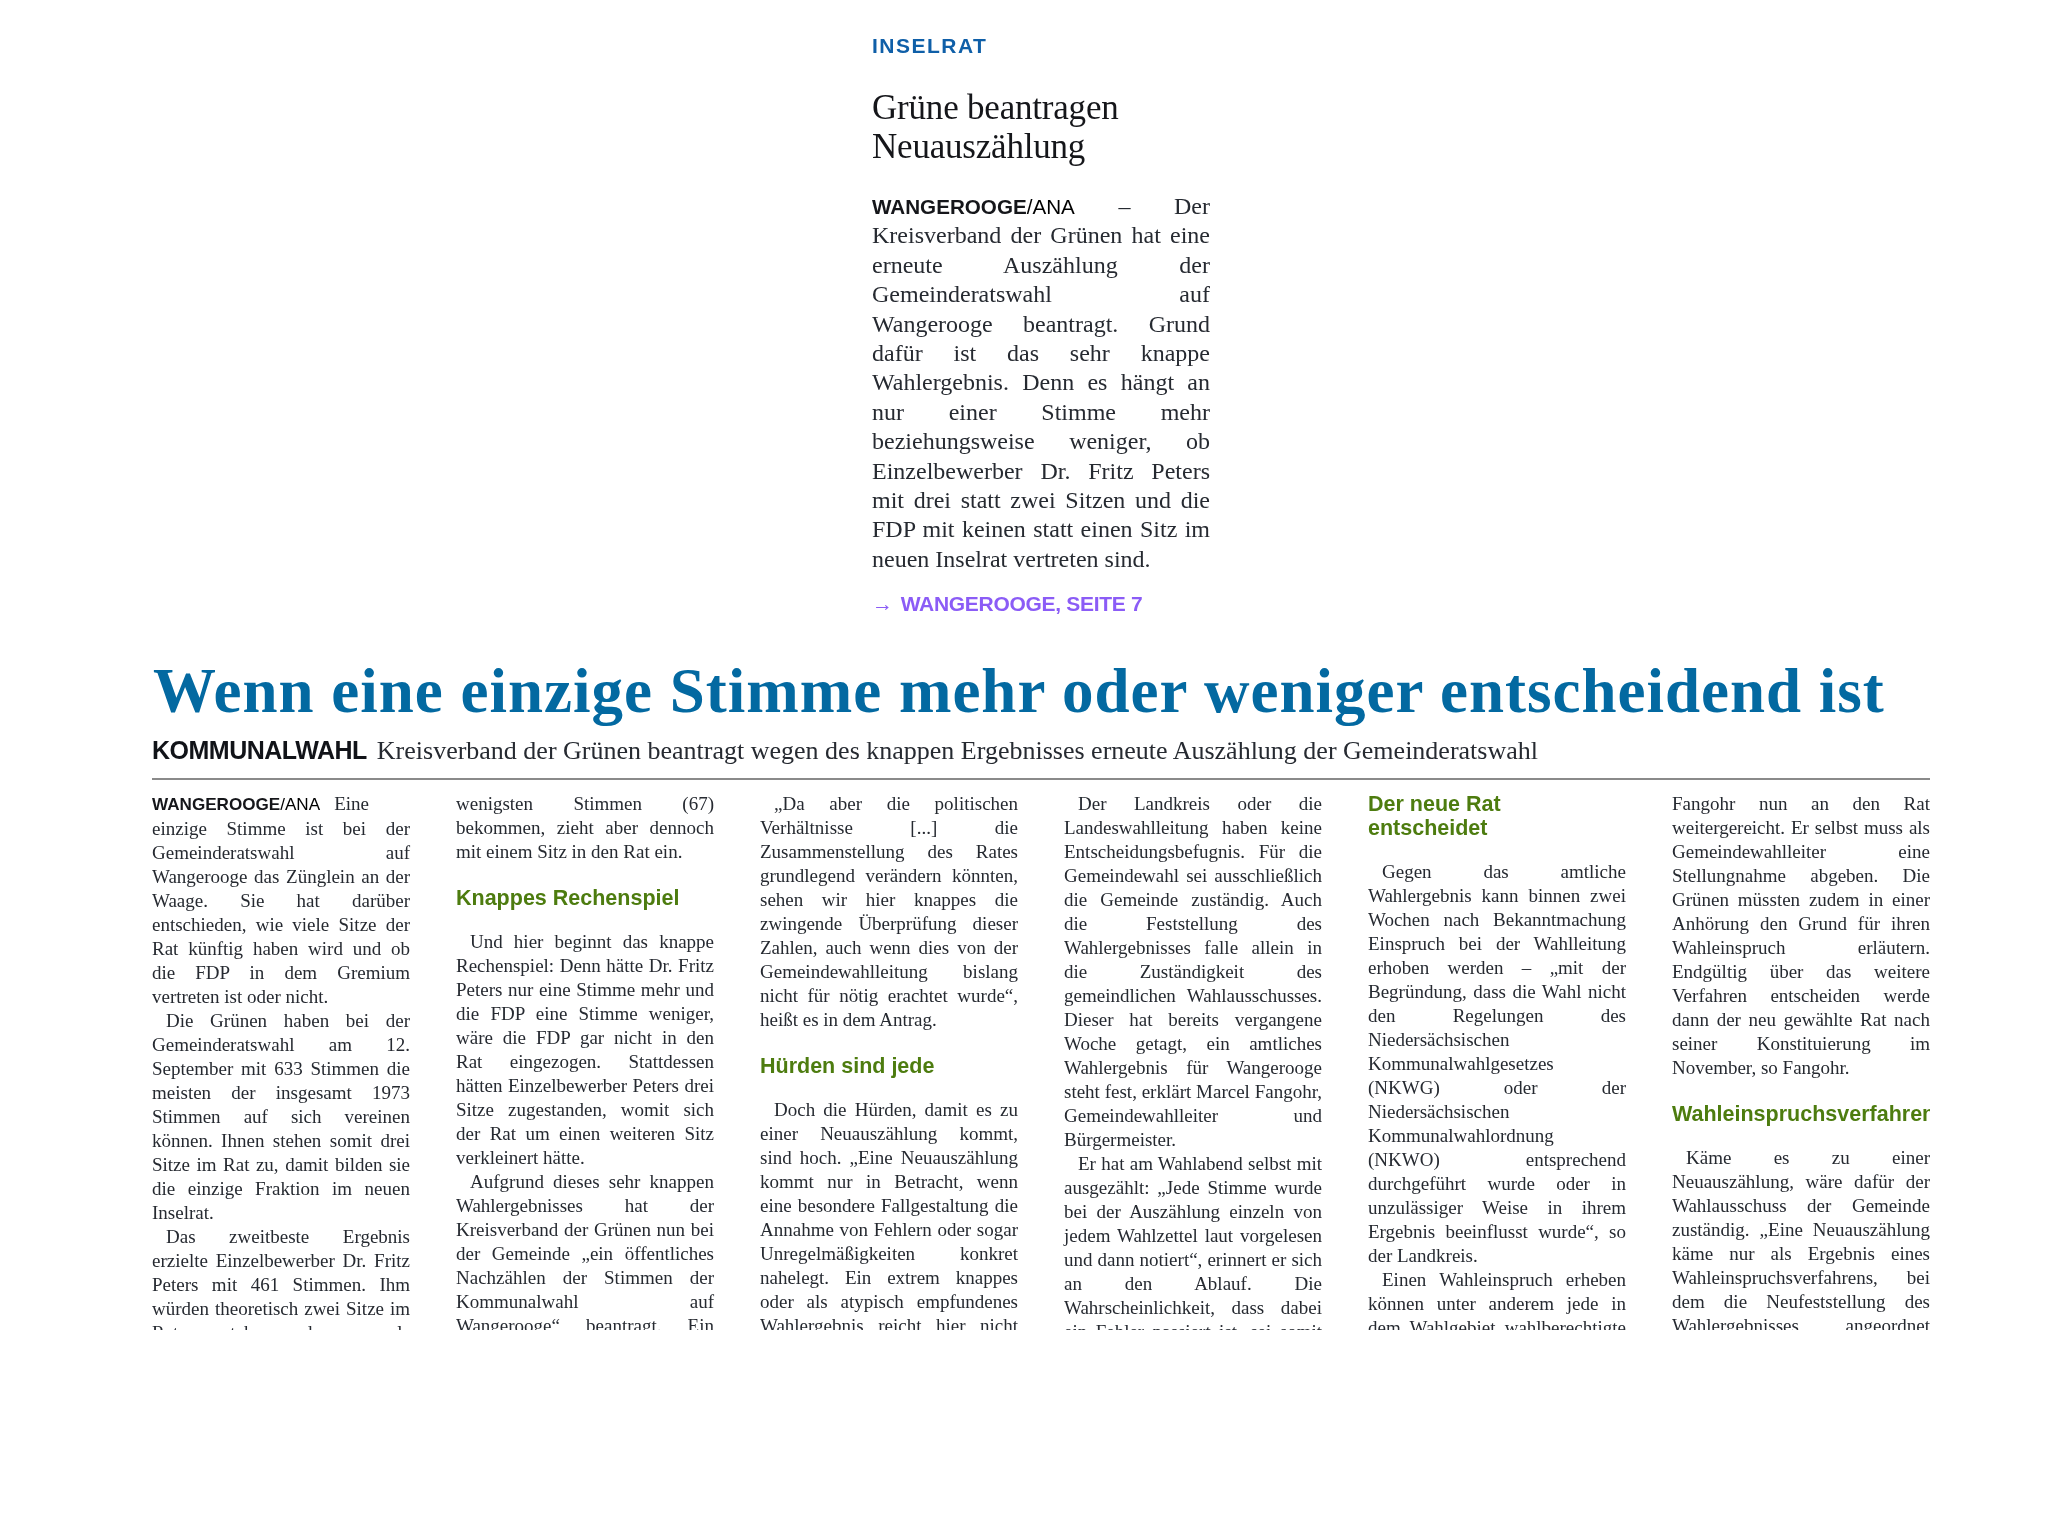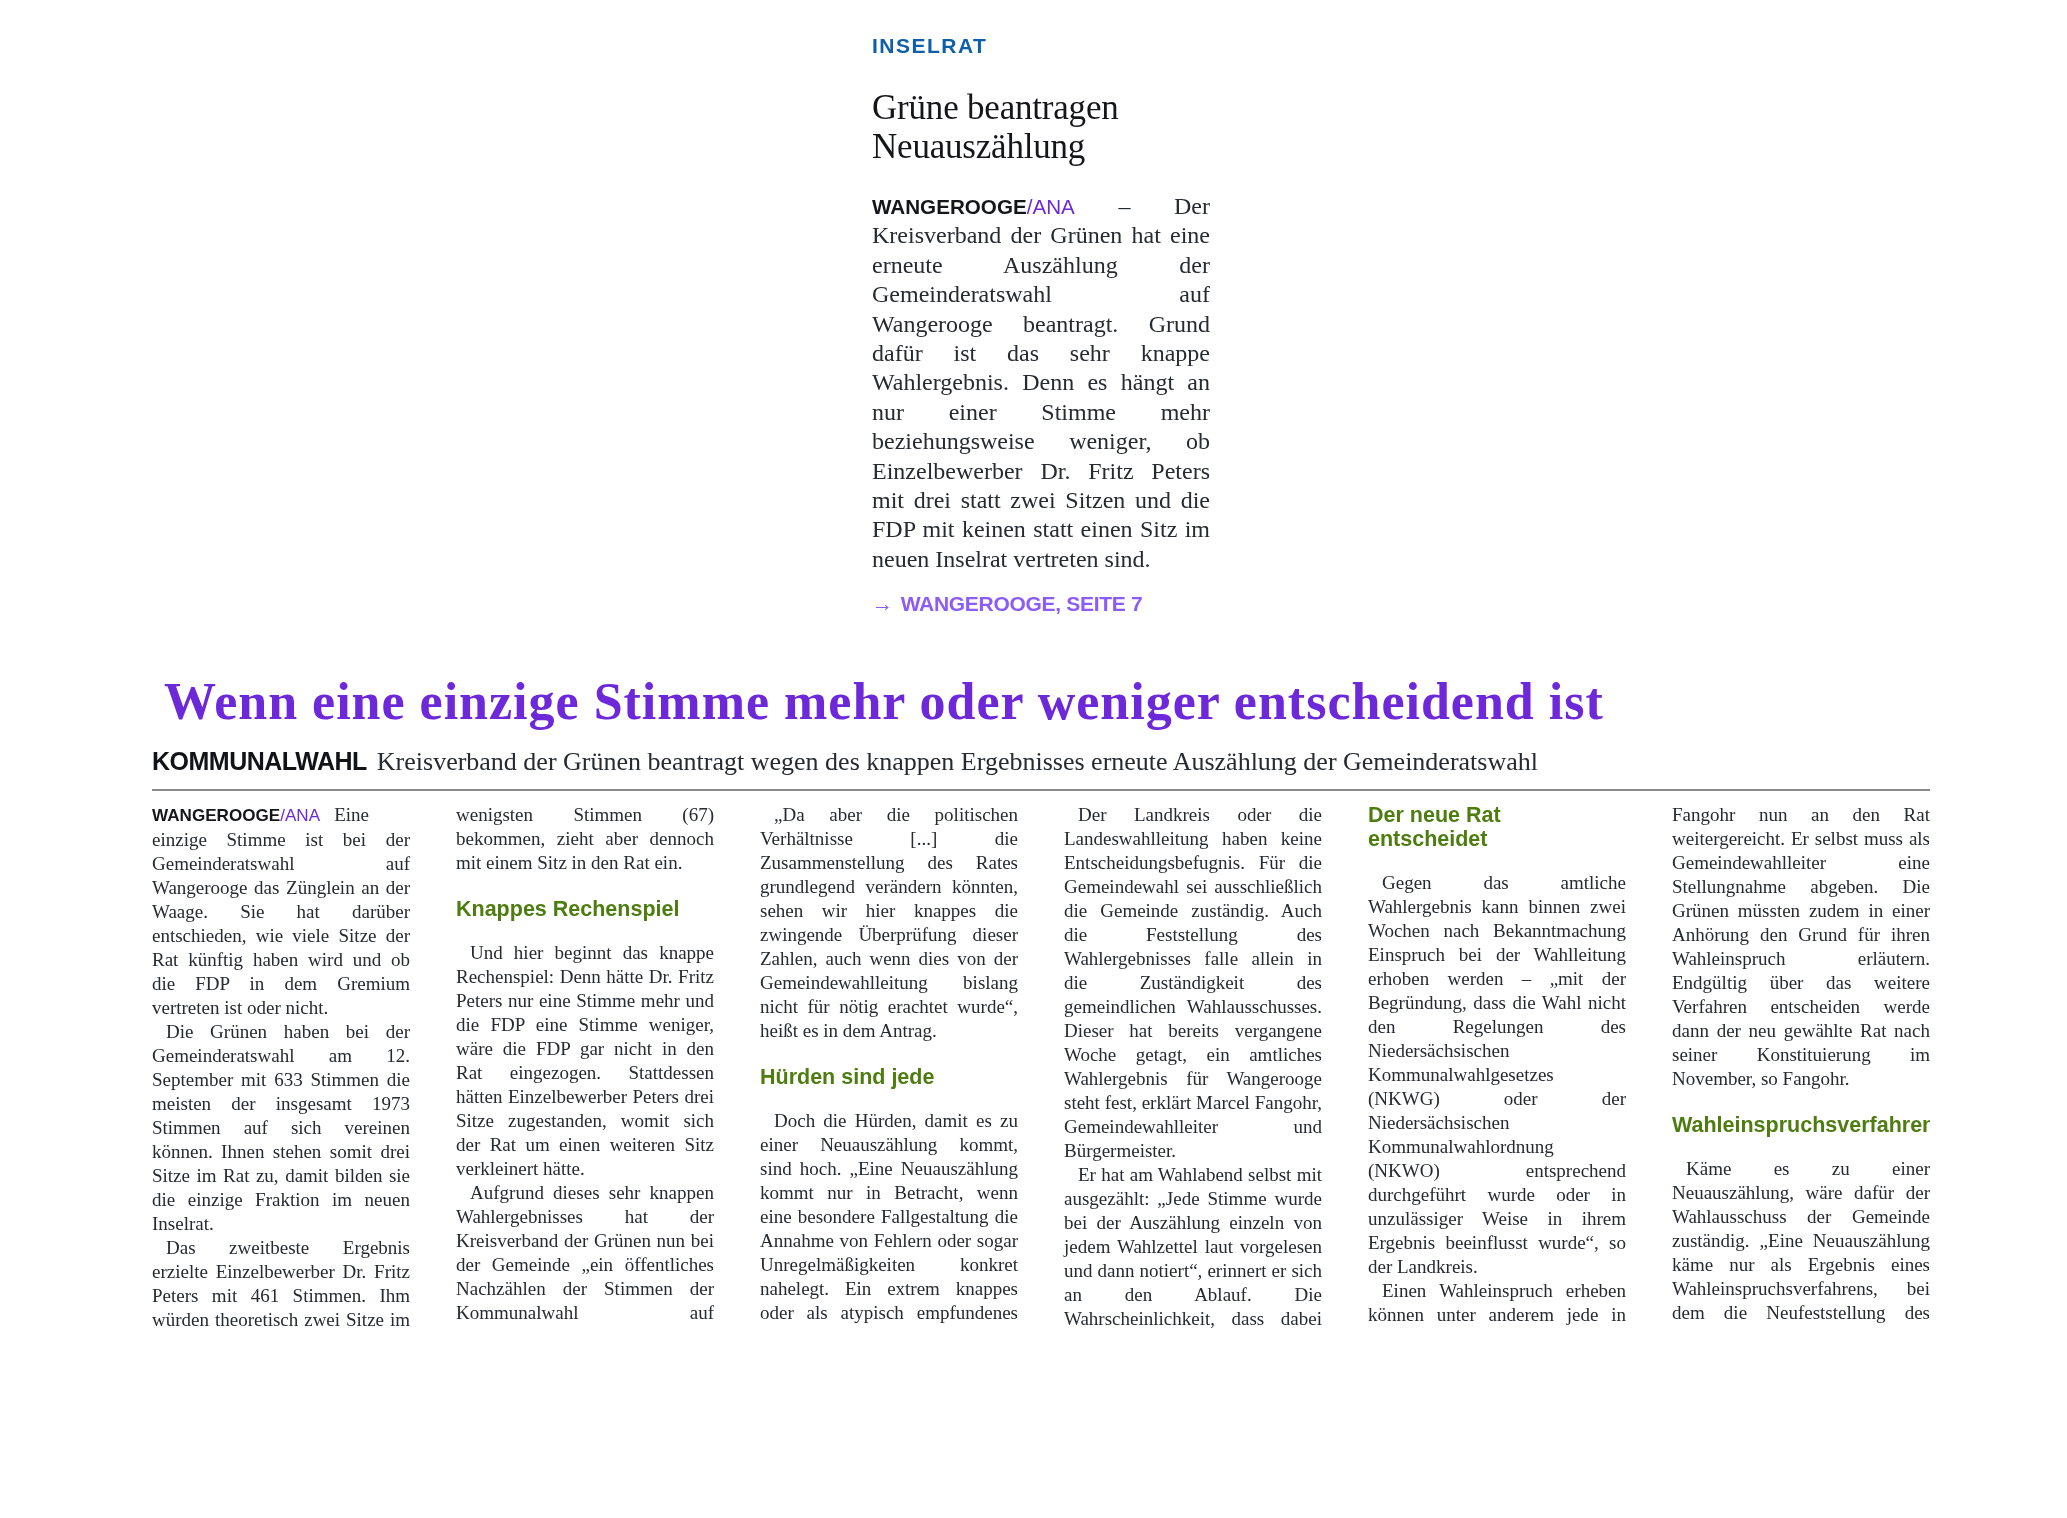--- a/index.html
+++ b/index.html
@@ -29,38 +29,38 @@
     margin:26px 0 0 0;
     font-size:24px;line-height:29.4px;
     text-align:justify;color:#262a31;
   }
   .dl-bold{
     font-family:"Liberation Sans","DejaVu Sans",sans-serif;
     font-weight:bold;font-size:0.86em;color:#15161a;
   }
   .dl-rest{
     font-family:"Liberation Sans","DejaVu Sans",sans-serif;
-    font-size:0.86em;color:#6d28d9;
+    font-size:0.86em;color:#000000;
   }
   .dl-gap{display:inline-block;width:14px;}
   .teaser-ref{
     margin-top:18px;
     font-family:"Liberation Sans","DejaVu Sans",sans-serif;
     font-weight:bold;font-size:21px;color:#8b5cf6;
     letter-spacing:-0.3px;
   }
   .teaser-ref .arrow{font-weight:400;margin-right:8px;}
   
   .main{
     position:absolute;left:152px;top:662px;width:1778px;
   }
   .headline{
-    margin:12px;
-    font-size:52px;line-height:56px;font-weight:700;
-    color:#6d28d9;letter-spacing:1px;
+    margin:1px;
+    font-size:63px;line-height:56px;font-weight:700;
+    color:#0369a1;letter-spacing:1px;
     white-space:nowrap;
   }
   .deck{
     margin-top:16px;
     font-size:26px;line-height:30px;color:#262a31;
     white-space:nowrap;
   }
   .kicker2{
     font-family:"Liberation Sans","DejaVu Sans",sans-serif;
     font-weight:bold;font-size:25px;letter-spacing:-0.5px;

